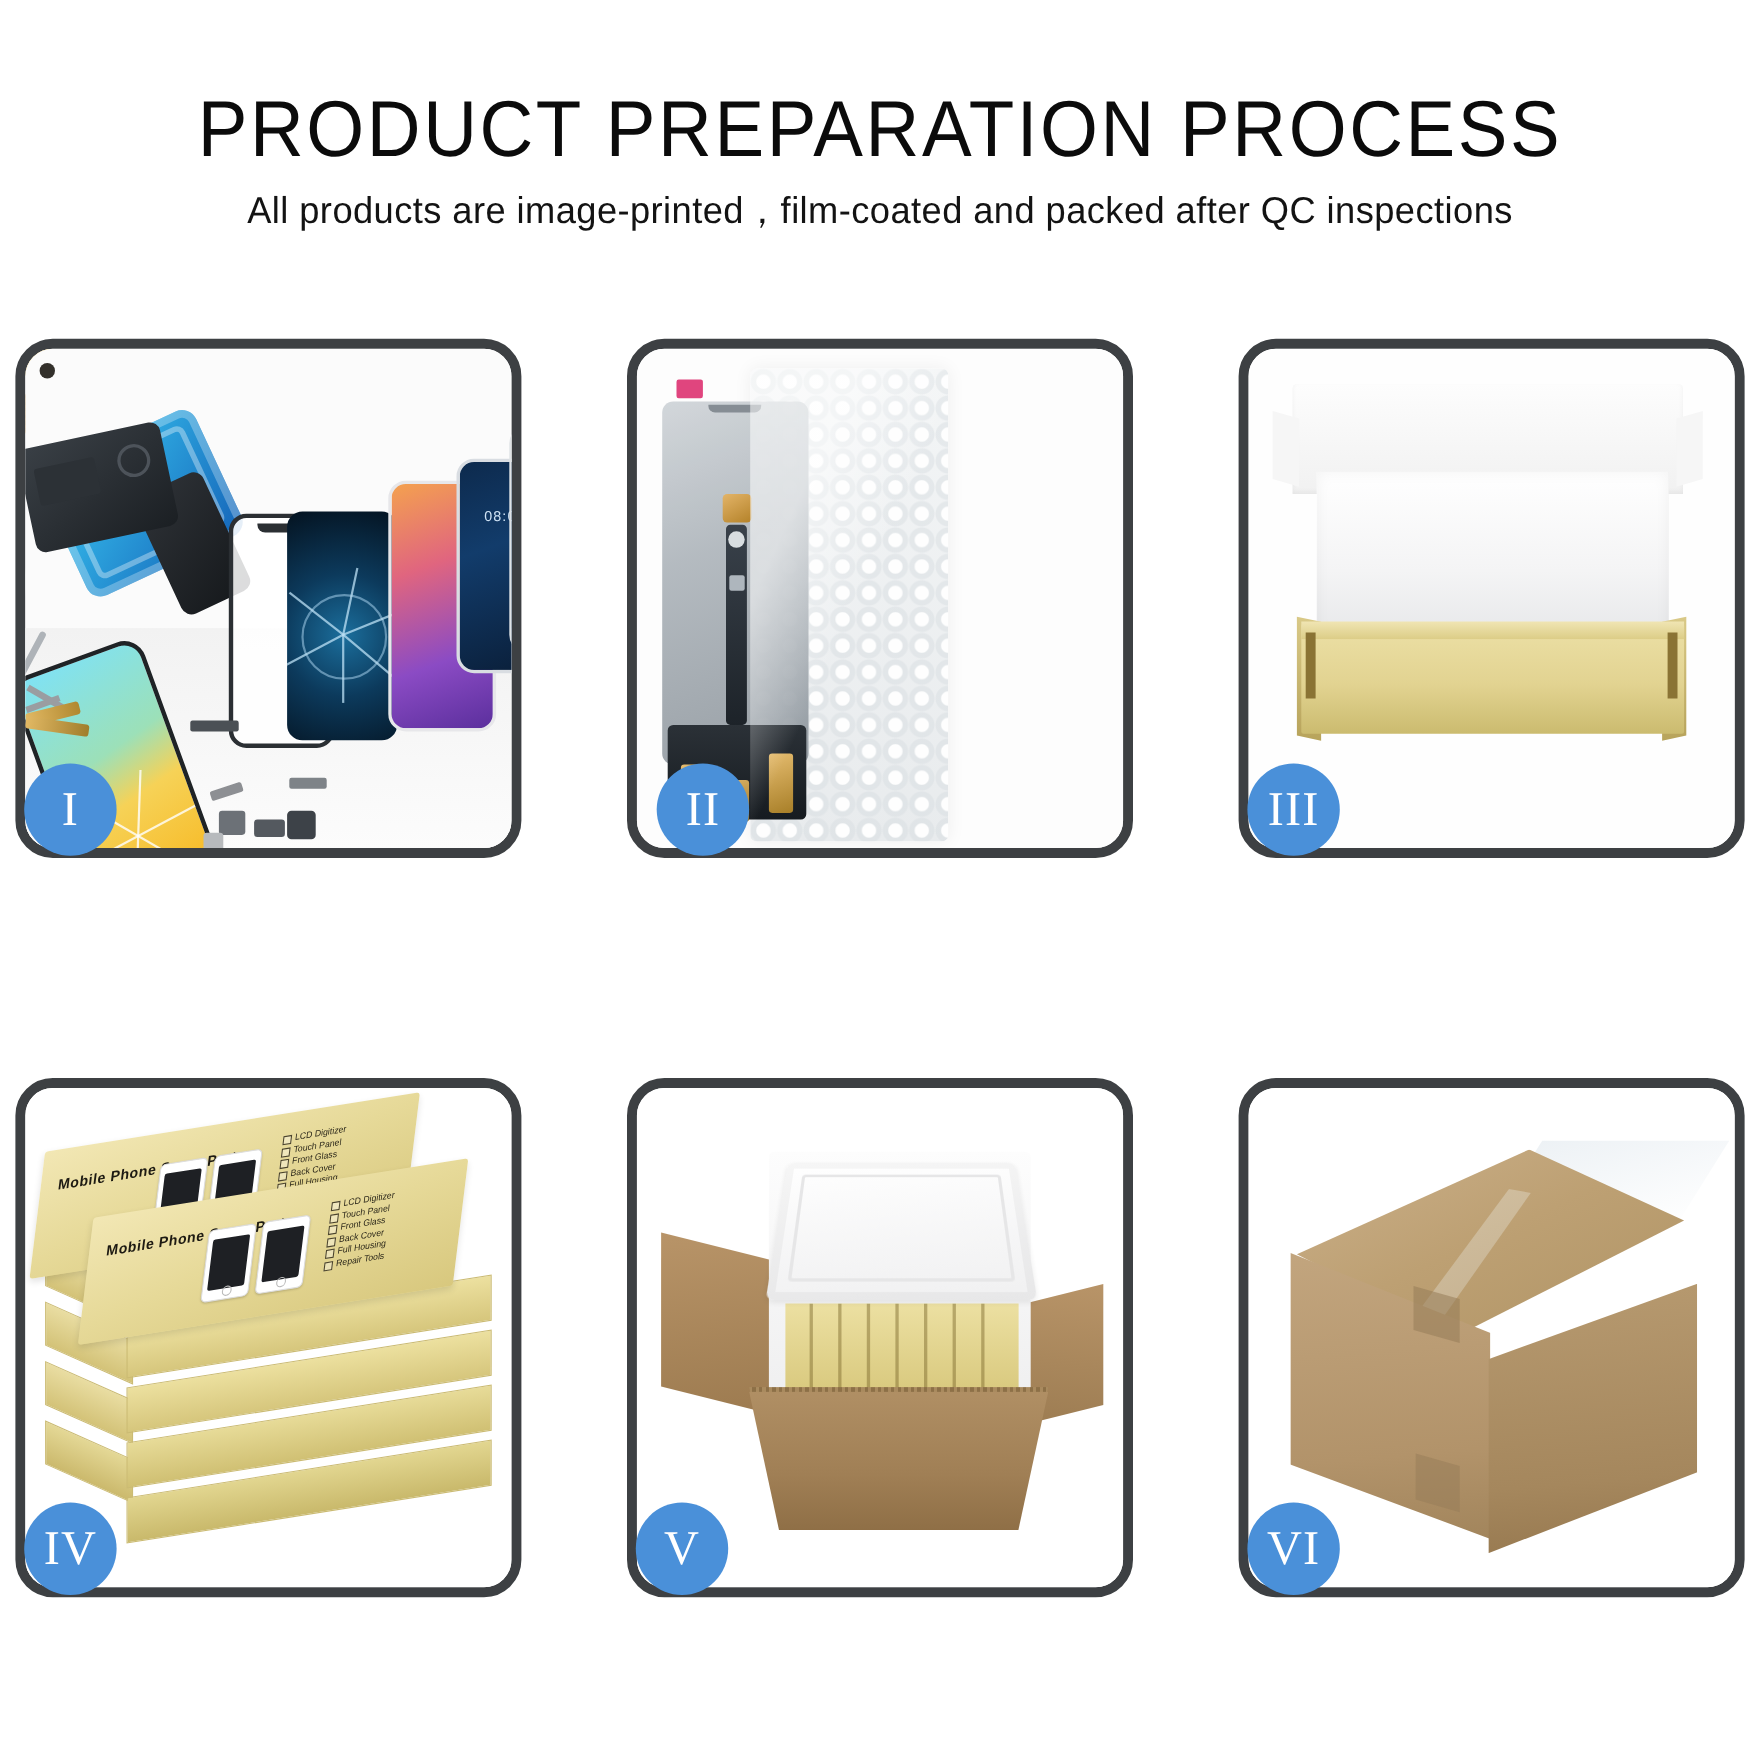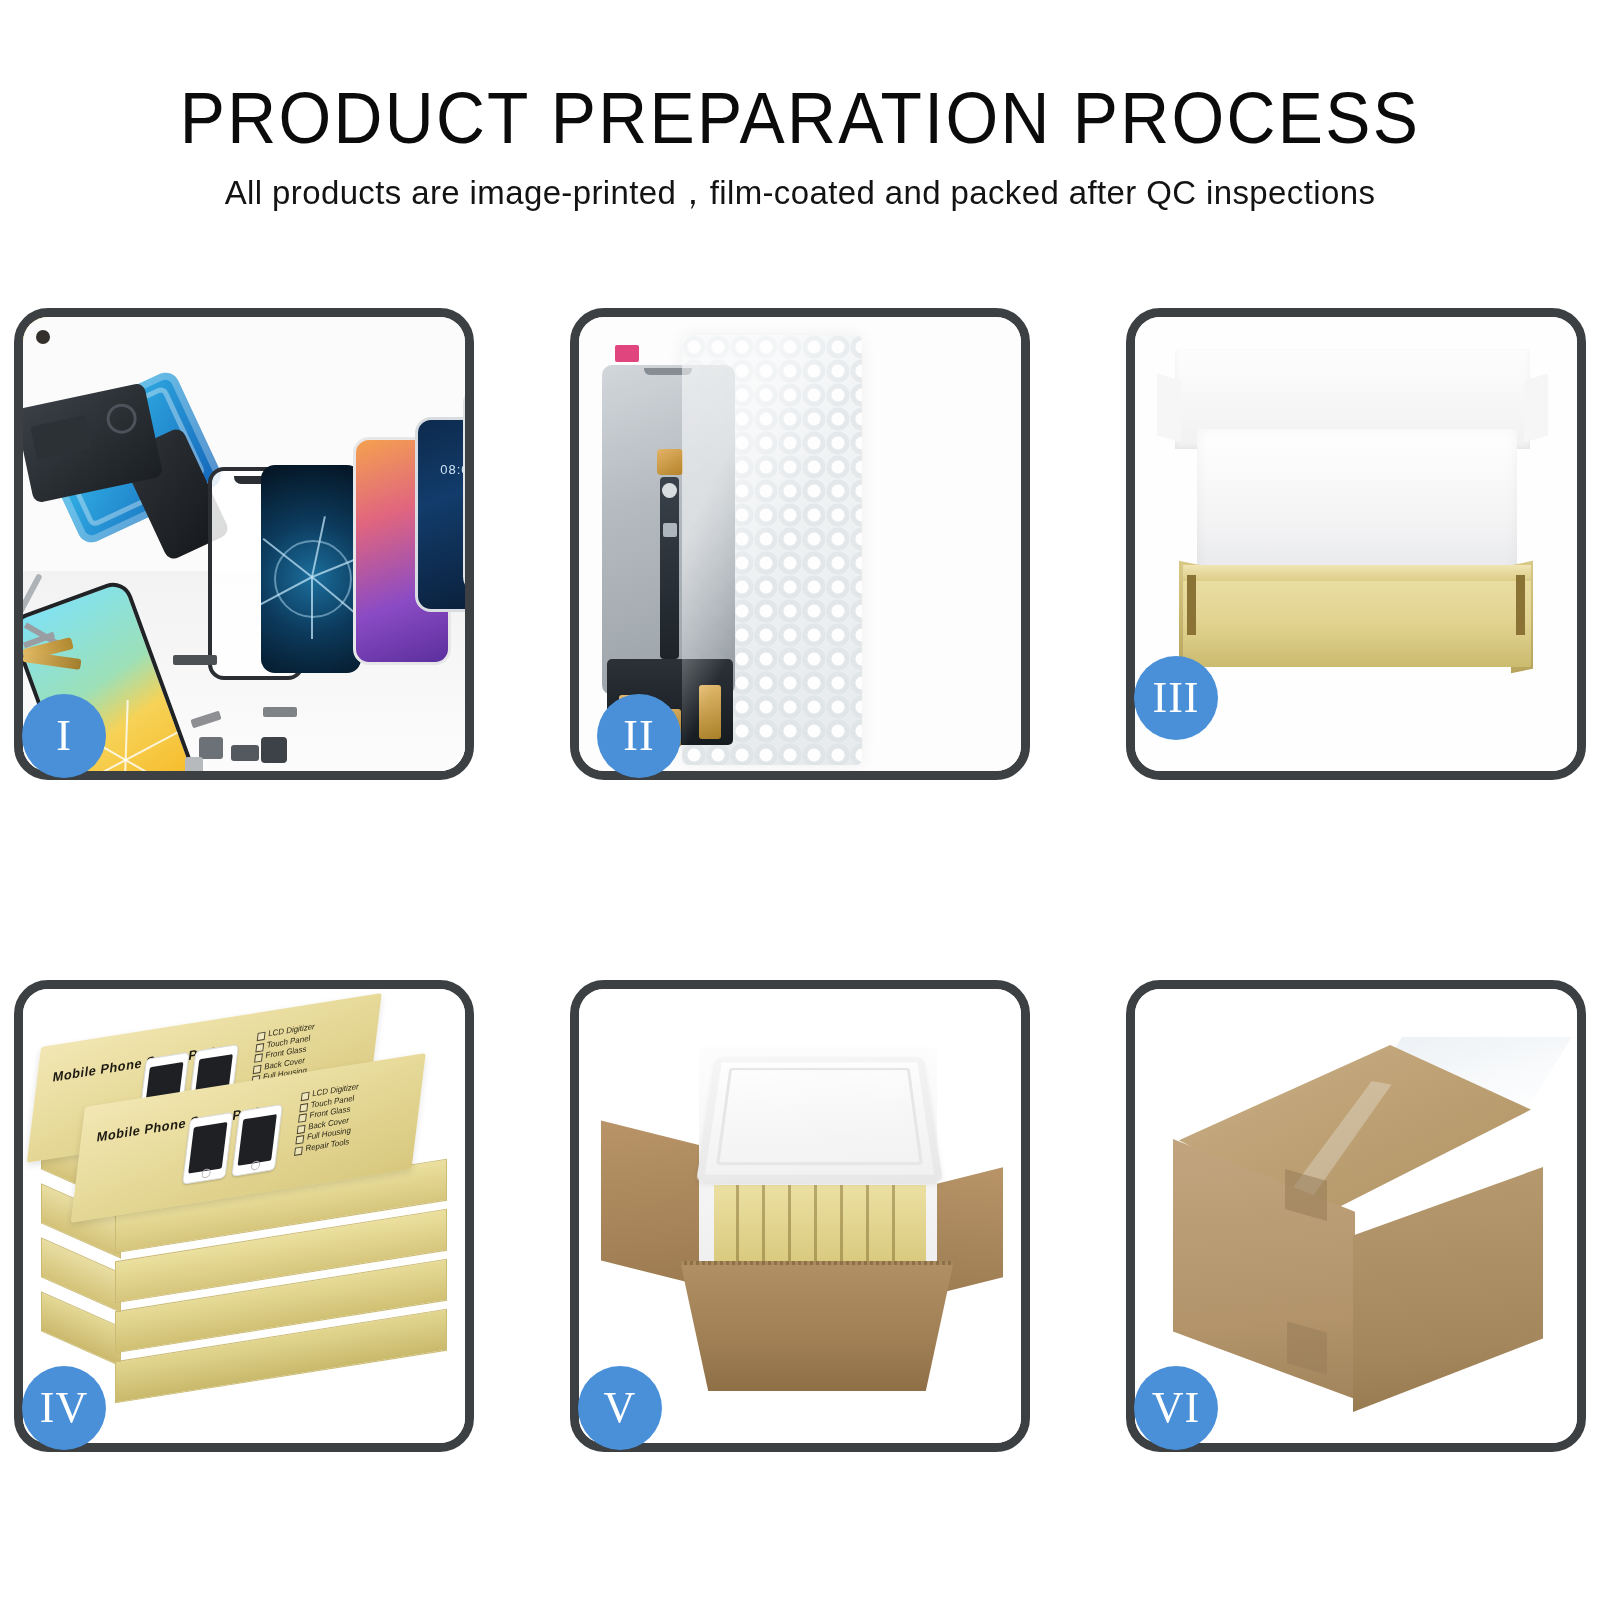--- a/index.html
+++ b/index.html
@@ -508,21 +508,21 @@
       <div class="p3-foam"></div>
       <div class="p3-bubble"></div>
       <div class="p3-sideL"></div>
       <div class="p3-sideR"></div>
       <div class="p3-boxfront"></div>
       <div class="p3-lip"></div>
       <div class="p3-inner-dark"></div>
       <div class="p3-inner-dark2"></div>
     </div>
   </div>
-  <div class="badge" style="left:1134px;top:656px;">III</div>
+  <div class="badge" style="left:1134px;top:694px;">III</div>
 
   <div class="panel" style="left:14px;top:980px;width:460px;height:472px;">
     <div class="panel-inner">
       <div class="p4-bg"></div>
       <div class="stack">
         <div class="sbox sb-l1"></div>
         <div class="sbox sb-l2"></div>
         <div class="sbox sb-l3"></div>
         <div class="sbox sb-l4"></div>
         <div class="sbox sb-r1"></div>

